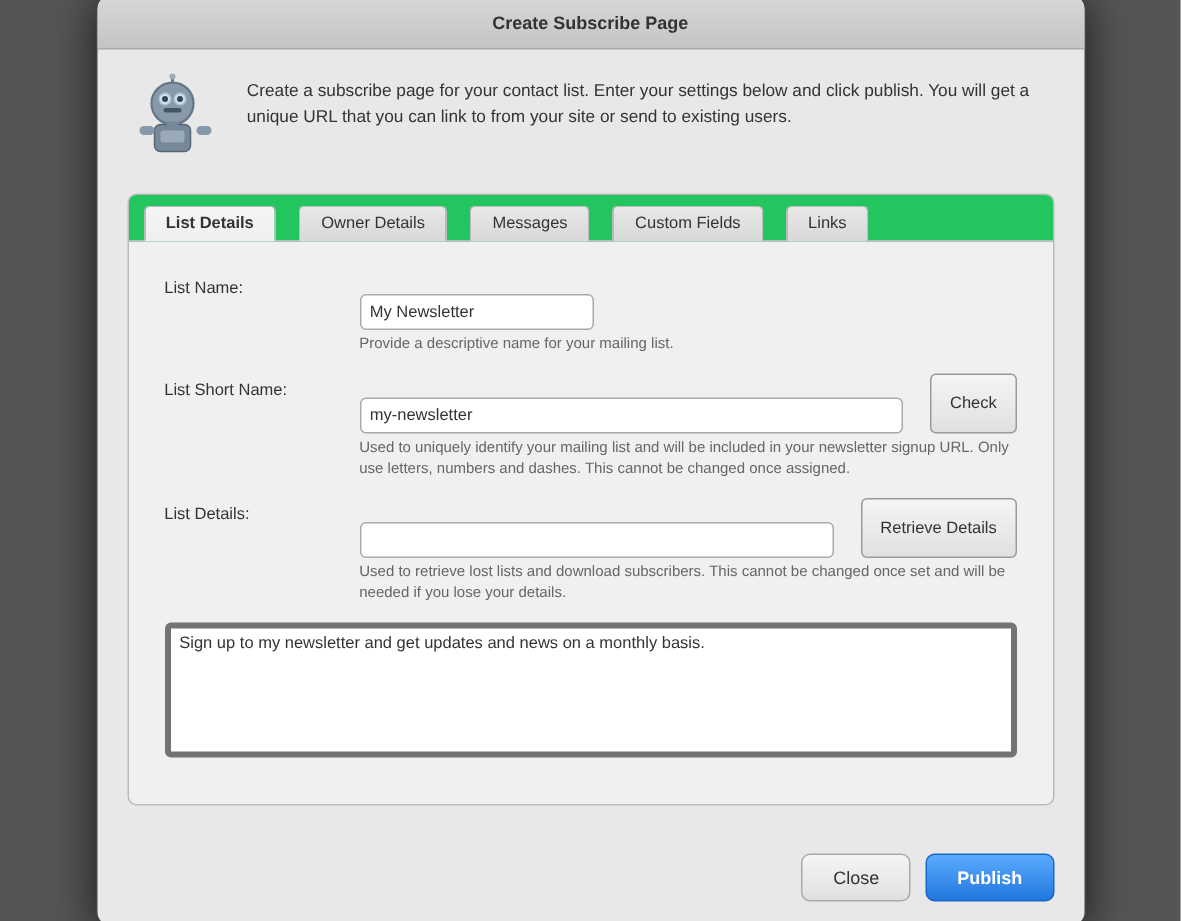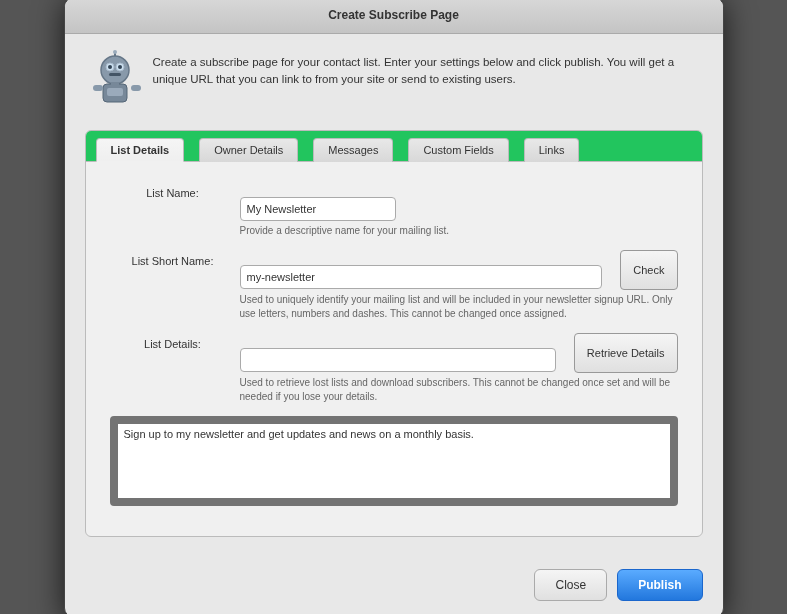--- a/index.html
+++ b/index.html
@@ -40,21 +40,21 @@
     }
 
     .window-content {
       padding: 16px 20px 20px 20px;
     }
 
     .header-area {
       display: flex;
       align-items: flex-start;
       margin-bottom: 16px;
-      gap: 4px;
+      gap: 16px;
     }
 
     .robot-icon {
       width: 64px;
       height: 64px;
       flex-shrink: 0;
     }
 
     .header-text {
       font-size: 11.5px;
@@ -103,21 +103,21 @@
     }
 
     .form-row {
       display: flex;
       align-items: flex-start;
       margin-bottom: 6px;
     }
 
     .form-label {
       width: 130px;
-      text-align: center;
+      text-align: left;
       padding-right: 4px;
       font-size: 11px;
       color: #333;
       padding-top: 5px;
       flex-shrink: 0;
     }
 
     .form-field-wrap {
       flex: 1;
     }
@@ -137,21 +137,21 @@
       font-size: 11px;
       background: white;
       color: #333;
       outline: none;
       margin-top: 15px;
     }
 
     .textarea-input {
       width: 100%;
       height: 90px;
-      border: 8px solid #737373;
+      border: 4px solid #737373;
       border-radius: 4px;
       padding: 4px 6px;
       font-size: 11px;
       background: white;
       color: #333;
       resize: none;
       outline: none;
       font-family: -apple-system, 'Lucida Grande', Helvetica, Arial, sans-serif;
     }
 

